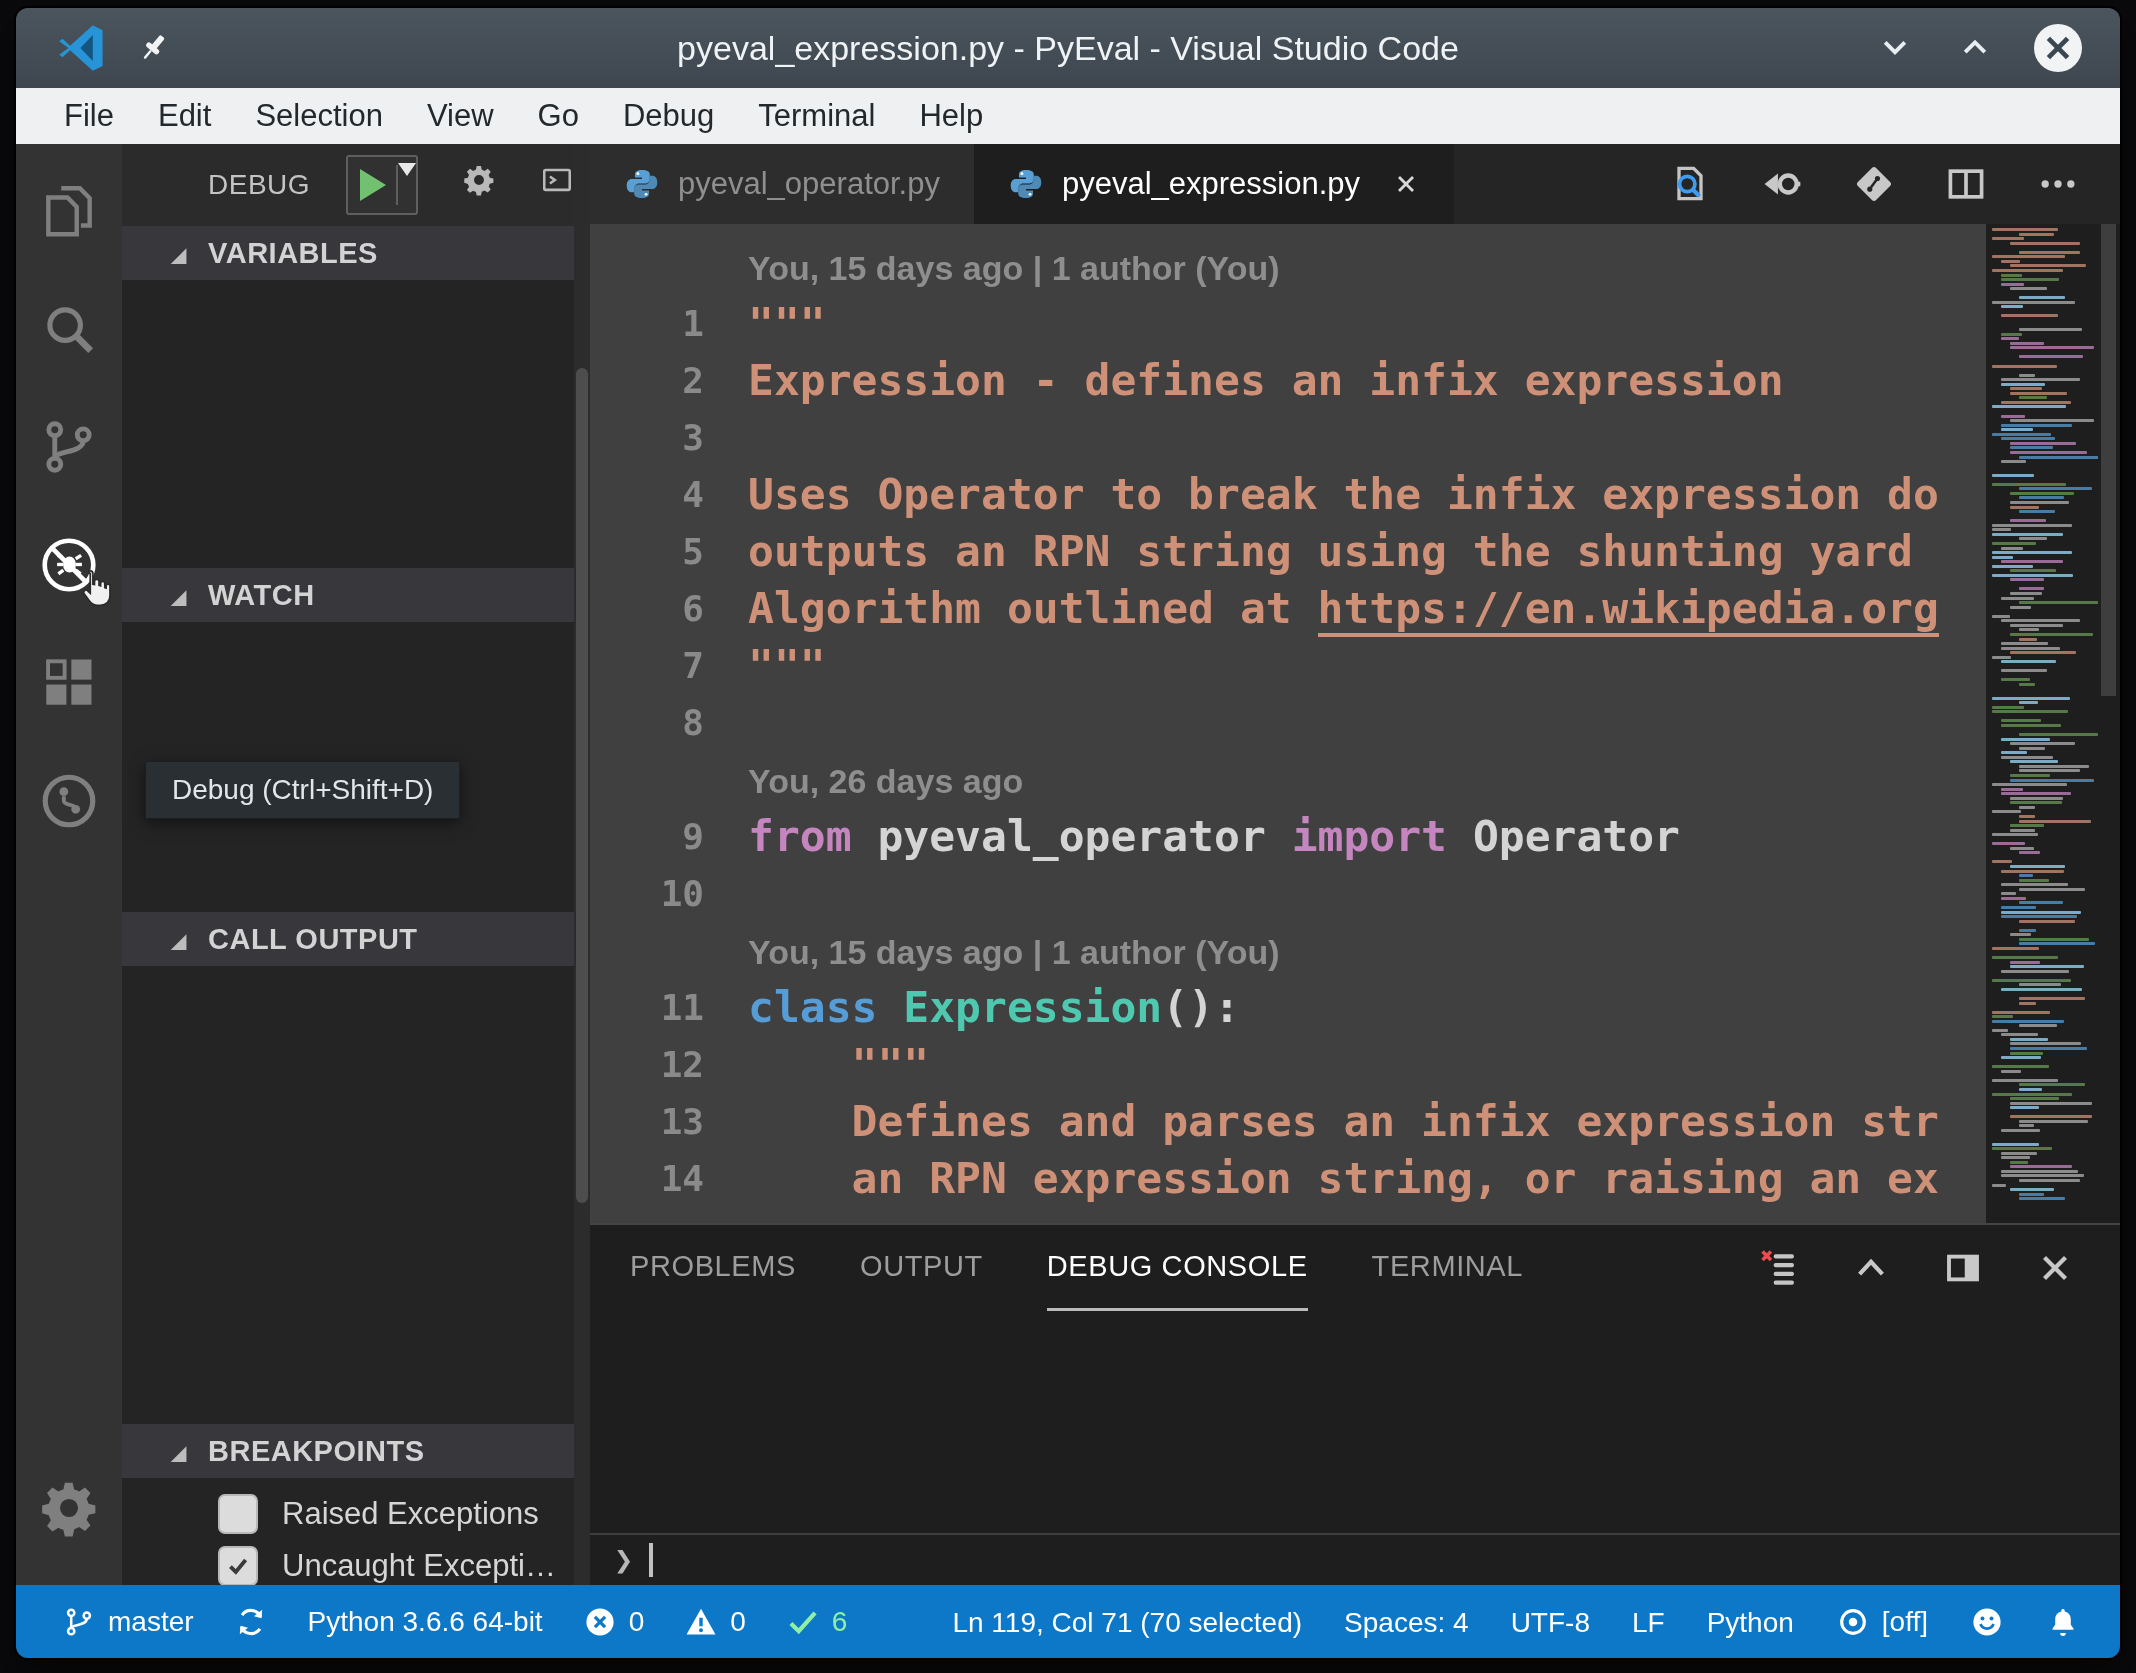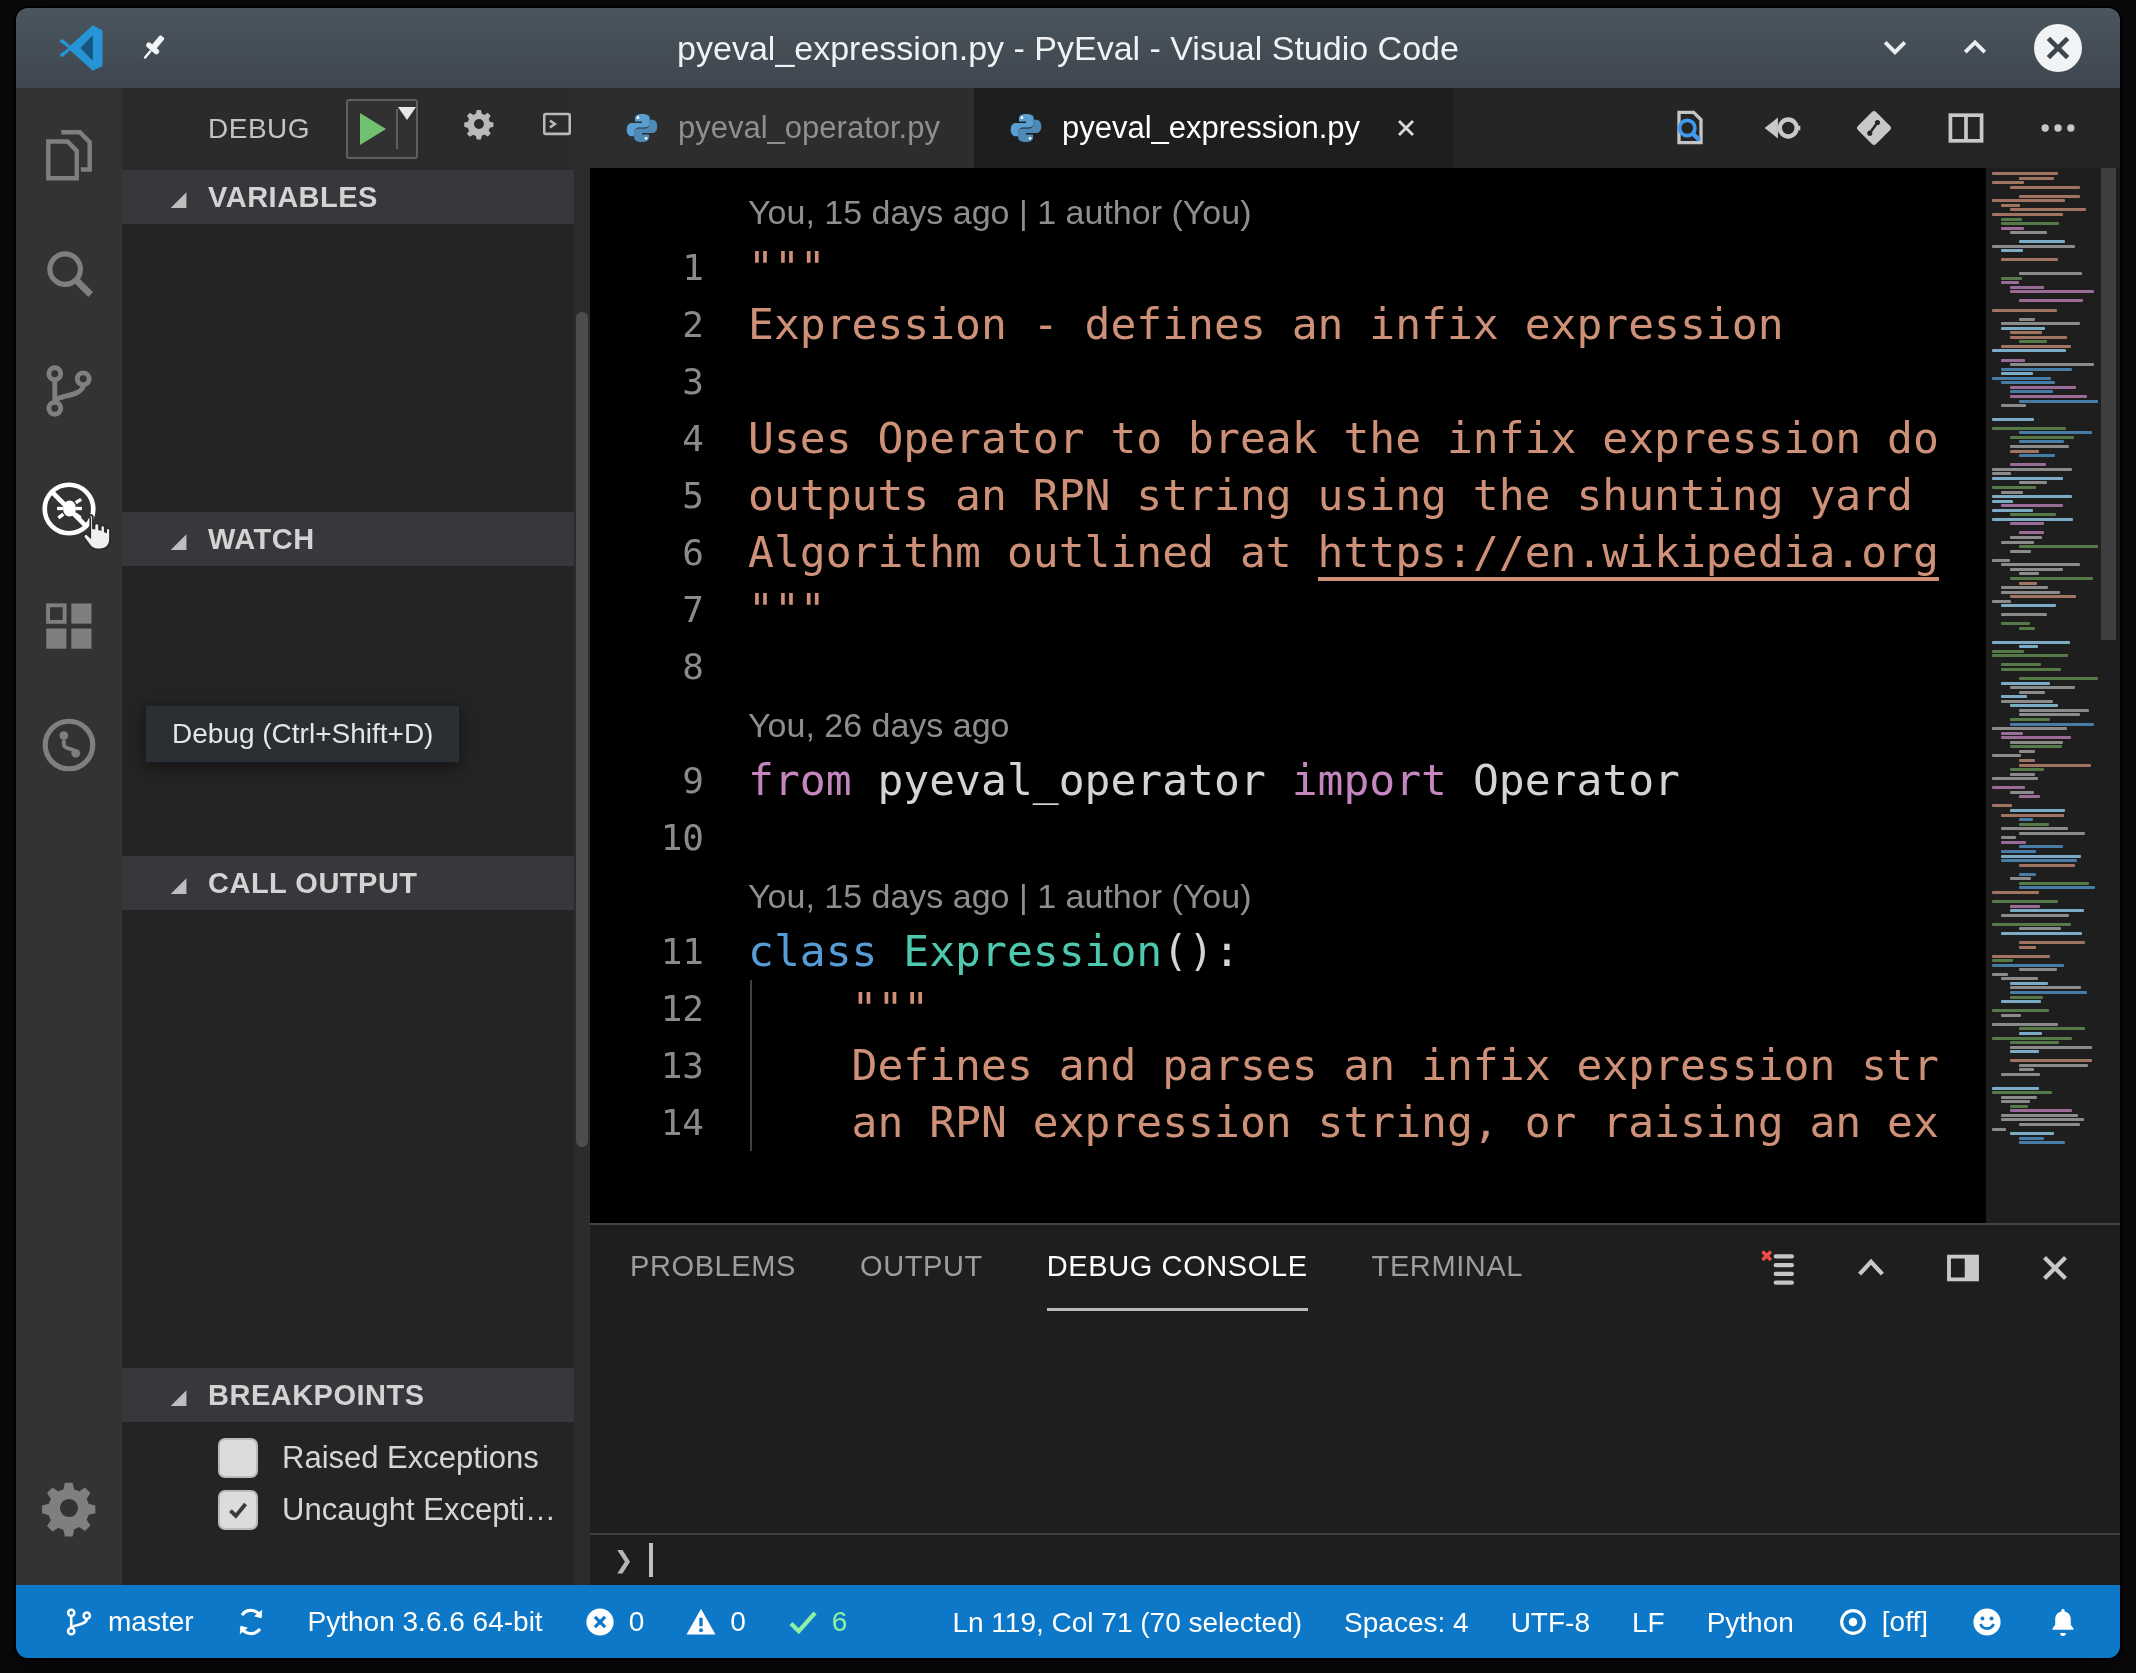--- a/index.html
+++ b/index.html
@@ -63,21 +63,21 @@
   
   .editor-col{flex:1 1 auto;display:flex;flex-direction:column;min-width:0;}
   .tabbar{height:80px;flex:0 0 80px;background:#252526;display:flex;align-items:stretch;}
   .tab{display:flex;align-items:center;gap:18px;padding:0 34px;font-size:31px;color:#8f8f8f;background:#2d2d2d;}
   .tab .pyic{width:36px;height:36px;}
   .tab.active{background:#1e1e1e;color:#ffffff;}
   .tab .tab-close{width:28px;height:28px;color:#d8d8d8;margin-left:14px;}
   .tab-actions{margin-left:auto;display:flex;align-items:center;gap:48px;padding-right:40px;color:#c8c8c8;}
   .tab-actions .ic{width:44px;height:44px;}
   
-  .editor{flex:1 1 auto;display:flex;min-height:0;background:#000000;position:relative;}
+  .editor{flex:1 1 auto;display:flex;min-height:0;background:#404040;position:relative;font-weight:bold;}
   .code{flex:1 1 auto;overflow:hidden;padding-top:14px;}
   .code-row{display:flex;height:57px;align-items:center;}
   .linenum{width:158px;flex:0 0 158px;text-align:right;padding-right:44px;box-sizing:border-box;
            color:#8a8a8a;font-family:"DejaVu Sans Mono",monospace;font-size:36px;}
   .code-text{flex:1;font-family:"DejaVu Sans Mono",monospace;font-size:43px;white-space:pre;
              position:relative;line-height:57px;min-width:0;overflow:hidden;}
   .code-text.guide::before{content:"";position:absolute;left:2px;top:0;bottom:0;width:2px;background:#404040;}
   .blame-text{font-family:"Liberation Sans",sans-serif;font-size:34px;color:#8e8e8e;}
   .tok-str{color:#ce9178;}
   .tok-link{color:#ce9178;border-bottom:4px solid #ce9178;}
@@ -150,20 +150,30 @@
           </span>
         <span class="tb-close">
             <svg viewBox="0 0 30 30" fill="none" stroke="#3a4750" stroke-width="3">
               <line x1="9" y1="9" x2="21" y2="21"></line>
               <line x1="21" y1="9" x2="9" y2="21"></line>
             </svg>
           </span>
       </div>
     </div>
 
+    <div class="menubar" id="menubar">
+        <span class="menu-item">File</span>
+        <span class="menu-item">Edit</span>
+        <span class="menu-item">Selection</span>
+        <span class="menu-item">View</span>
+        <span class="menu-item">Go</span>
+        <span class="menu-item">Debug</span>
+        <span class="menu-item">Terminal</span>
+        <span class="menu-item">Help</span>
+      </div>
 
     <div class="content">
       <div class="activitybar" id="activitybar">
           <div class="act-item">
             <span class="ic">
               <svg viewBox="0 0 24 24" fill="none" stroke="currentColor" stroke-width="1.7">
                 <path d="M9 3.2h7.2L20 7v10.6h-3.4"></path>
                 <path d="M4 6.8h7.4L15 10.4V21H4z"></path>
               </svg>
             </span>

